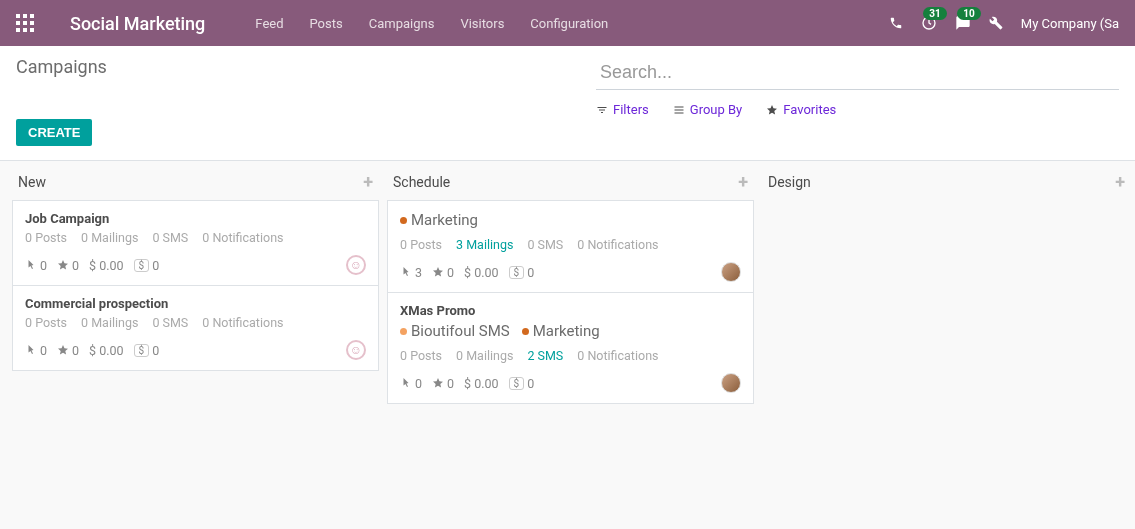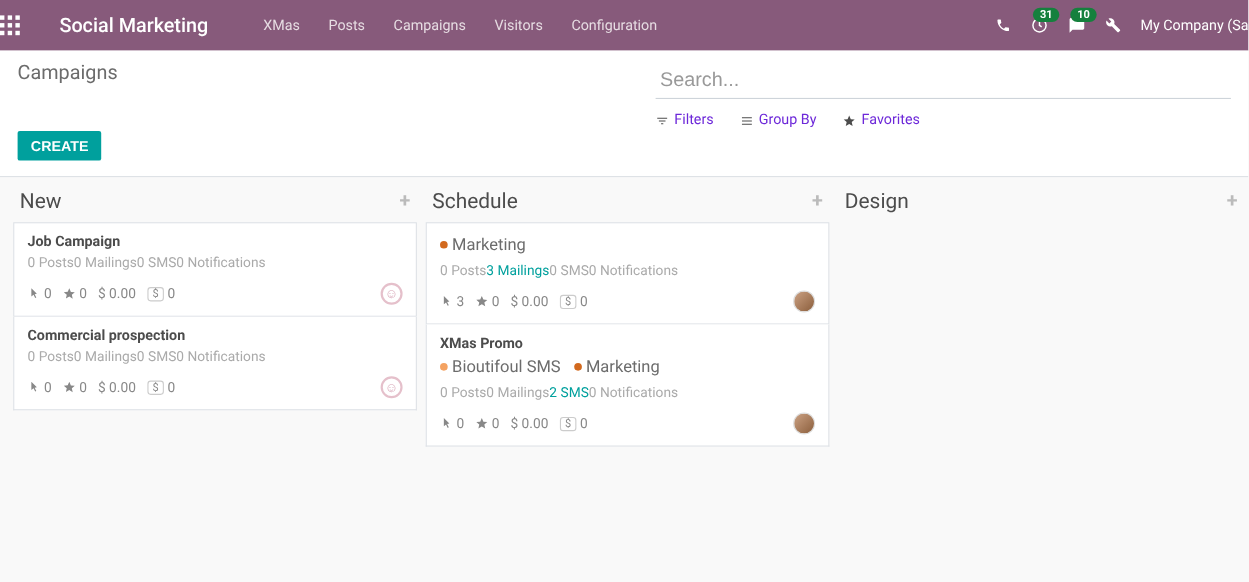--- a/index.html
+++ b/index.html
@@ -1,19 +1,19 @@
 <!DOCTYPE html>
 <html><head>
   <meta charset="utf-8">
   <style>
     * { box-sizing: border-box; margin: 0; padding: 0; }
     body { font-family: -apple-system, BlinkMacSystemFont, "Segoe UI", Roboto, sans-serif; background: #f9f9f9; color: #4c4c4c; font-size: 13px; width: 1135px; height: 529px; overflow: hidden; }
     
     
-    .navbar { background: #875a7b; color: #fff; height: 46px; display: flex; align-items: center; padding: 0 0; }
+    .navbar { background: #875a7b; color: #fff; height: 46px; display: flex; align-items: center; padding: 0 16px; }
     .apps-icon { width: 18px; height: 18px; display: grid; grid-template-columns: repeat(3, 4px); grid-template-rows: repeat(3, 4px); gap: 3px; margin-right: 36px; cursor: pointer; }
     .apps-icon span { background: #fff; width: 4px; height: 4px; }
     .brand { font-size: 18px; font-weight: 500; margin-right: 50px; }
     .nav-menu { display: flex; gap: 26px; }
     .nav-item { color: #e7dde3; cursor: pointer; font-size: 13px; }
     .nav-right { margin-left: auto; display: flex; align-items: center; gap: 18px; }
     .nav-icon { position: relative; cursor: pointer; color: #fff; }
     .badge { position: absolute; top: -8px; right: -10px; background: #15803d; color: #fff; border-radius: 9px; font-size: 10px; font-weight: bold; padding: 1px 6px; min-width: 16px; text-align: center; }
     .company { color: #fff; font-size: 13px; cursor: pointer; }
     
@@ -26,32 +26,32 @@
     .search-box { width: 100%; border: none; border-bottom: 1px solid #ced4da; padding: 6px 4px; font-size: 18px; outline: none; margin-bottom: 12px; background: transparent; color: #4c4c4c; }
     .search-box::placeholder { color: #999; }
     .search-tools { display: flex; gap: 24px; }
     .tool-btn { display: flex; align-items: center; gap: 5px; cursor: pointer; color: #6d28d9; font-size: 13px; }
     
     
     .kanban { display: flex; gap: 0; padding: 0px 0 0 8px; }
     .kanban-col { flex: 0 0 375px; padding: 0 4px; }
     .kanban-col.design { flex: 1; }
     .col-header { display: flex; justify-content: space-between; align-items: center; padding: 10px 6px 8px 6px; }
-    .col-title { font-size: 19px; color: #4c4c4c; }
+    .col-title { font-size: 14px; color: #4c4c4c; }
     .plus { color: #bbb; font-size: 18px; cursor: pointer; font-weight: bold; }
     
     .card { background: #fff; border: 1px solid #dee2e6; margin-bottom: 0px; }
     .card + .card { border-top: none; }
     .kanban-col > .card:first-of-type { margin-top: 0; }
     .card-body { padding: 10px 12px; }
     .card-title { font-weight: bold; color: #4c4c4c; margin-bottom: 4px; font-size: 13px; }
     .tags { display: flex; gap: 12px; margin-bottom: 8px; }
     .tag { display: flex; align-items: center; gap: 4px; font-size: 15px; color: #6c6c6c; }
     .dot { width: 7px; height: 7px; border-radius: 50%; display: inline-block; }
-    .stats-row { display: flex; margin-bottom: 10px; color: #aaa; font-size: 12.5px; }
+    .stats-row { display: flex; gap: 14px; margin-bottom: 10px; color: #aaa; font-size: 12.5px; }
     .stat-link { color: #aaa; }
     .stat-link.active { color: #00a09d; }
     .footer-row { display: flex; align-items: center; justify-content: space-between; }
     .footer-left { display: flex; align-items: center; gap: 10px; color: #888; font-size: 12.5px; }
     .metric { display: flex; align-items: center; gap: 3px; }
     .money-pill { border: 1px solid #ccc; border-radius: 3px; padding: 0px 4px; font-size: 10px; display: inline-flex; align-items: center; gap: 2px; color: #888; }
     .avatar { width: 20px; height: 20px; border-radius: 50%; background: linear-gradient(135deg, #cba183, #8b5e3c); border: 1px solid #ddd; }
     .avatar.emoji { background: #fff; border: 2px solid #e5c0cb; display: flex; align-items: center; justify-content: center; font-size: 12px; color: #d8a7b8; }
     
     svg { display: block; }
@@ -66,21 +66,21 @@
       <span></span>
       <span></span>
       <span></span>
       <span></span>
       <span></span>
       <span></span>
       <span></span>
   </div>
   <div class="brand">Social Marketing</div>
   <div class="nav-menu">
-    <div class="nav-item">XMas</div>
+    <div class="nav-item">Feed</div>
     <div class="nav-item">Posts</div>
     <div class="nav-item">Campaigns</div>
     <div class="nav-item">Visitors</div>
     <div class="nav-item">Configuration</div>
   </div>
   <div class="nav-right">
     <div class="nav-icon">
       <svg width="14" height="14" viewBox="0 0 24 24" fill="#fff">
           <path d="M6.6 10.8c1.4 2.8 3.8 5.1 6.6 6.6l2.2-2.2c.3-.3.7-.4 1-.2 1.1.4 2.4.6 3.6.6.6 0 1 .4 1 1V20c0 .6-.4 1-1 1C10.6 21 3 13.4 3 4c0-.6.4-1 1-1h3.5c.6 0 1 .4 1 1 0 1.2.2 2.5.6 3.6.1.3 0 .7-.2 1l-2.3 2.2z"></path>
         </svg>

